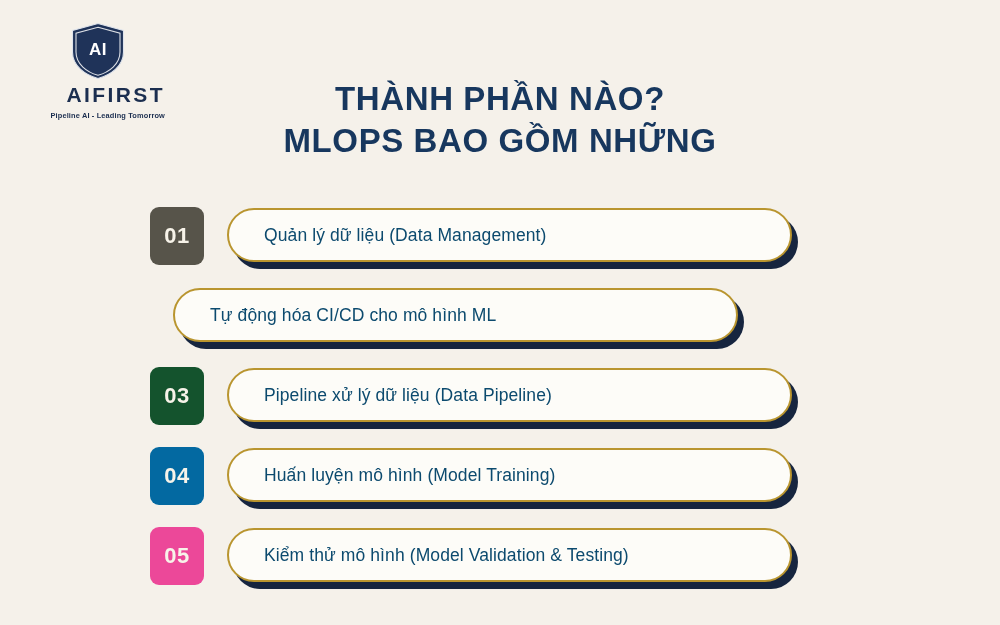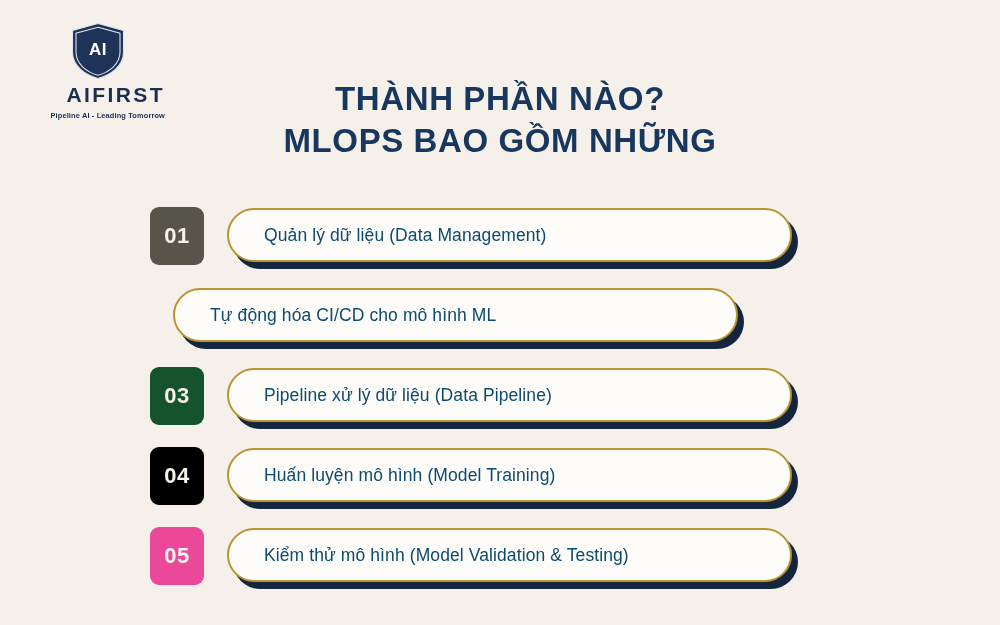--- a/index.html
+++ b/index.html
@@ -177,21 +177,21 @@
     </div>
     <div class="pill-wrap">
       <div class="pill-shadow"></div>
       <div class="pill">
         <span class="pill-text">Pipeline xử lý dữ liệu (Data Pipeline)</span>
       </div>
     </div>
   </div>
 
   <div class="row">
-    <div class="badge" style="background:#000000">
+    <div class="badge" style="background:#0369a1">
       <span>04</span>
     </div>
     <div class="pill-wrap">
       <div class="pill-shadow"></div>
       <div class="pill">
         <span class="pill-text">Huấn luyện mô hình (Model Training)</span>
       </div>
     </div>
   </div>
 

